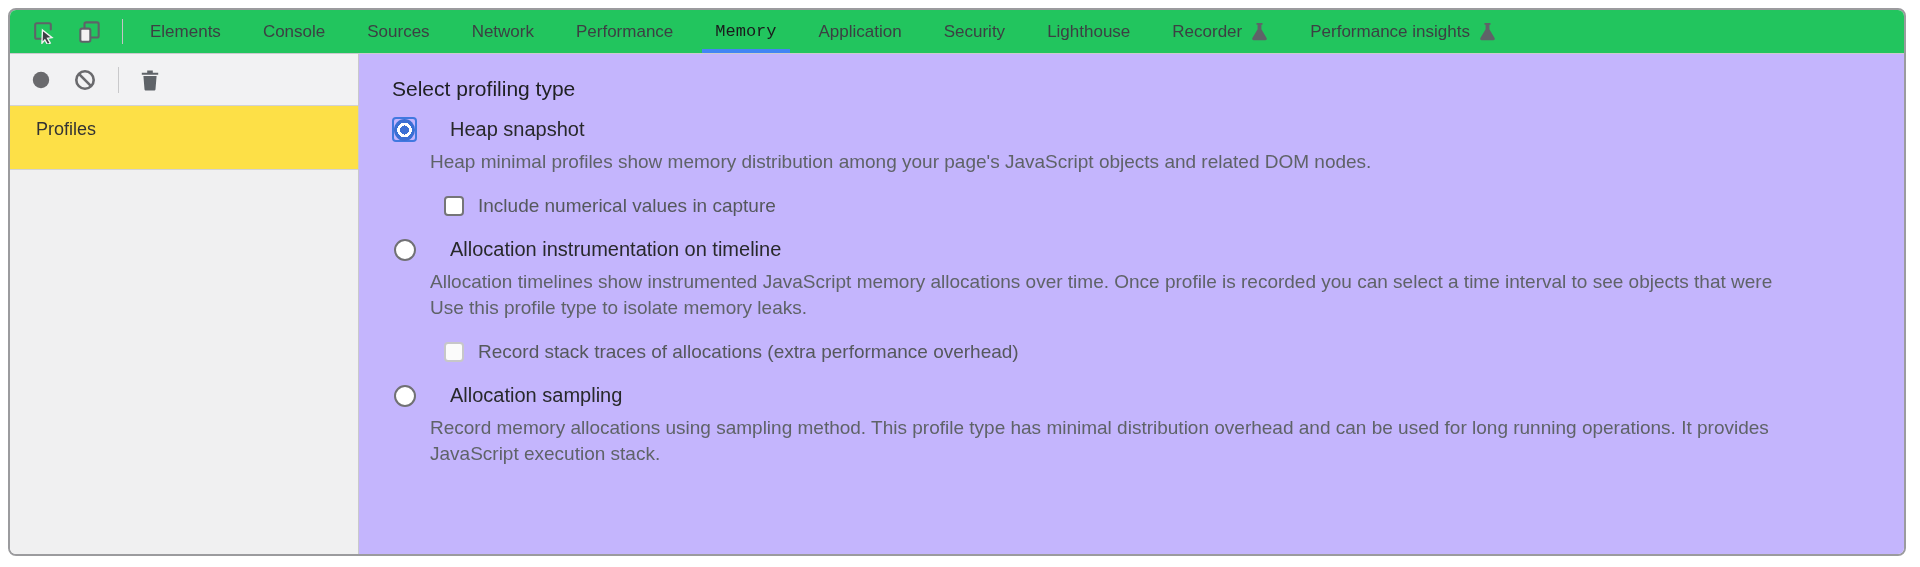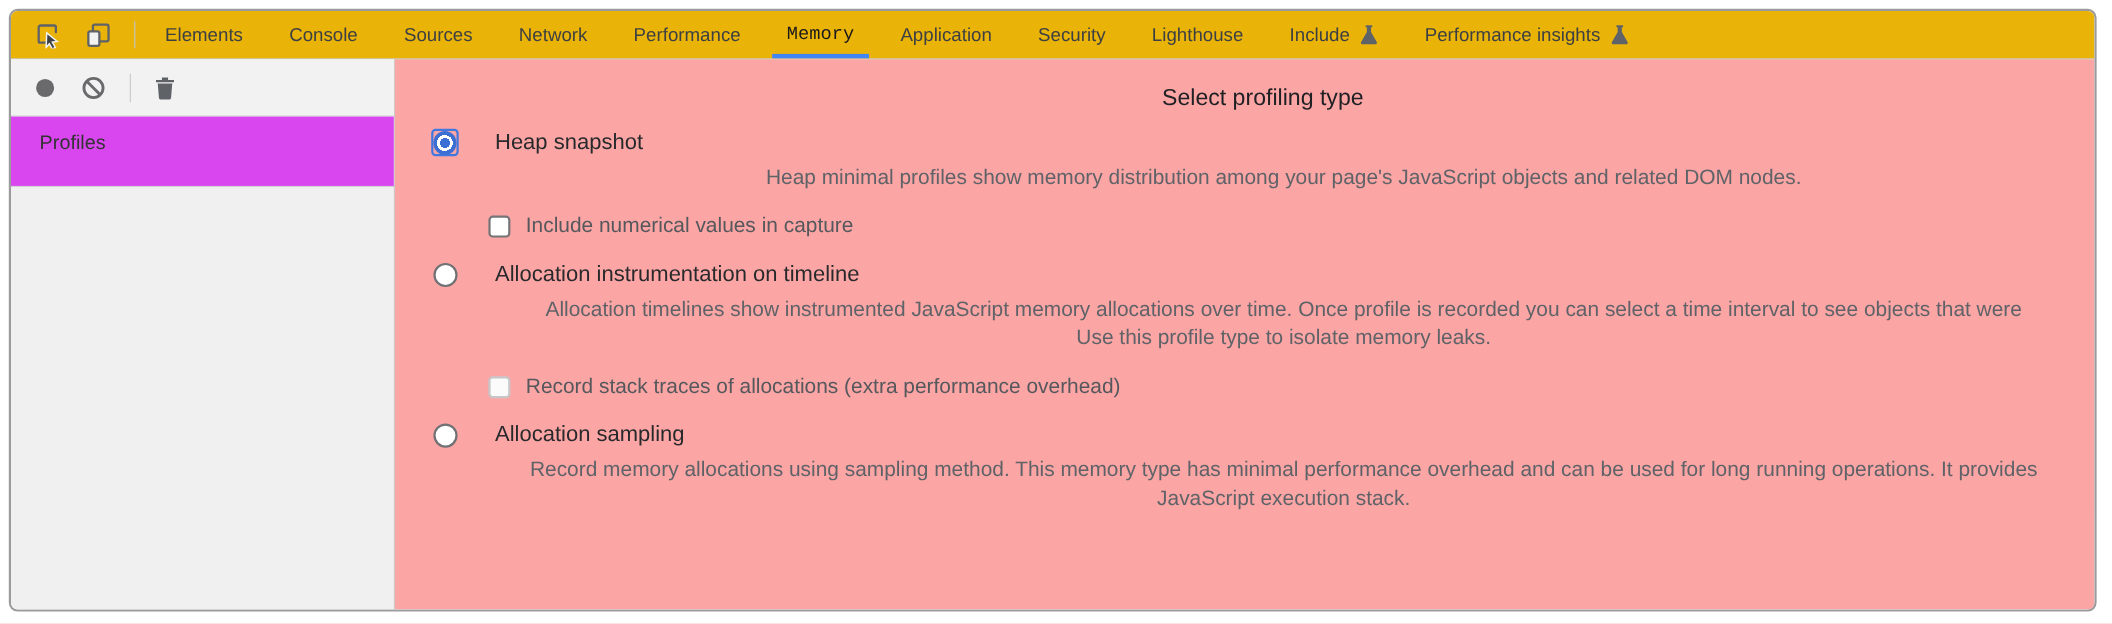--- a/index.html
+++ b/index.html
@@ -8,21 +8,21 @@
     font-family:"Liberation Sans", sans-serif;
     -webkit-font-smoothing:antialiased;
   }
   .panel{
     position:absolute;left:8px;top:8px;width:1898px;height:548px;
     border:2px solid #9b9b9e;border-radius:8px;background:#ffffff;
     overflow:hidden;display:flex;flex-direction:column;box-sizing:border-box;
   }
   
   .tabbar{
-    height:43px;flex:0 0 43px;background:#eab308;border-bottom:1px solid #cbcbcd;
+    height:43px;flex:0 0 43px;background:#22c55e;border-bottom:1px solid #cbcbcd;
     display:flex;align-items:stretch;
   }
   .tabbar-tools{display:flex;align-items:center;gap:20px;padding:0 14px 0 20px;}
   .tool-btn{width:26px;height:26px;display:flex;align-items:center;justify-content:center;cursor:pointer;}
   .vsep{width:1px;background:#c4c4c6;margin:9px 6px;}
   .tabs{display:flex;align-items:stretch;}
   .tab{
     display:flex;align-items:center;gap:9px;padding:0 21px;font-size:17px;color:#3c4043;
     position:relative;cursor:pointer;white-space:nowrap;
   }
@@ -37,27 +37,27 @@
     width:349px;flex:0 0 349px;background:#f0f0f1;border-right:1px solid #c9c9cb;
     display:flex;flex-direction:column;box-sizing:border-box;
   }
   .sidebar-toolbar{
     height:51px;flex:0 0 51px;background:#f2f2f3;border-bottom:1px solid #d2d2d4;
     display:flex;align-items:center;padding-left:16px;
   }
   .sb-btn{width:30px;height:30px;display:flex;align-items:center;justify-content:center;cursor:pointer;margin-right:14px;}
   .sb-sep{width:1px;height:26px;background:#c9c9cb;margin:0 16px 0 4px;}
   .profiles-row{
-    height:64px;flex:0 0 64px;background:#d946ef;border-bottom:1px solid #d2d2d4;
+    height:64px;flex:0 0 64px;background:#fde047;border-bottom:1px solid #d2d2d4;
     padding:13px 0 0 26px;font-size:18px;color:#333;box-sizing:border-box;cursor:pointer;
   }
   .sidebar-rest{flex:1;}
   
   .content{
-    flex:1;background:#fca5a5;padding:23px 0 0 33px;overflow:hidden;min-width:0;text-align:center;
+    flex:1;background:#c4b5fd;padding:23px 0 0 33px;overflow:hidden;min-width:0;
   }
   .heading{font-size:21px;font-weight:400;color:#202124;margin:0 0 14px 0;}
   .radio-row{display:flex;align-items:center;margin-top:16px;cursor:pointer;gap:20px;}
   .radio-outer{width:25px;height:25px;flex:0 0 25px;display:flex;align-items:center;justify-content:center;box-sizing:border-box;}
   .radio{
     width:22px;height:22px;border-radius:50%;border:2px solid #717174;background:#fff;box-sizing:border-box;
   }
   .radio-outer.selected{border:2px solid #4178e0;border-radius:4px;}
   .radio-outer.selected .radio{
     border:none;
@@ -123,21 +123,21 @@
       <div class="tab">
           <span>Application</span>
         </div>
       <div class="tab">
           <span>Security</span>
         </div>
       <div class="tab">
           <span>Lighthouse</span>
         </div>
       <div class="tab">
-        <span>Include</span>
+        <span>Recorder</span>
         <span class="flask">
           <svg width="17" height="19" viewBox="0 0 17 19">
             <path d="M5.5 1h6v1.8h-1.1v4.4l5.2 8.9c.6 1-.1 2.2-1.3 2.2H2.7c-1.2 0-1.9-1.2-1.3-2.2l5.2-8.9V2.8H5.5z" fill="#5f6368"></path>
           </svg>
         </span>
       </div>
       <div class="tab">
         <span>Performance insights</span>
         <span class="flask">
           <svg width="17" height="19" viewBox="0 0 17 19">
@@ -215,18 +215,18 @@
         </div>
       </section>
 
       <section>
         <div class="radio-row">
           <span class="radio-outer">
               <span class="radio"></span>
             </span>
           <span class="radio-label">Allocation sampling</span>
         </div>
-        <div class="option-desc">Record memory allocations using sampling method. This memory type has minimal performance overhead and can be used for long running operations. It provides</div>
+        <div class="option-desc">Record memory allocations using sampling method. This profile type has minimal distribution overhead and can be used for long running operations. It provides</div>
         <div class="option-desc" style="margin-top:0;">JavaScript execution stack.</div>
       </section>
     </main>
   </div>
 </div>
 
 </body></html>

